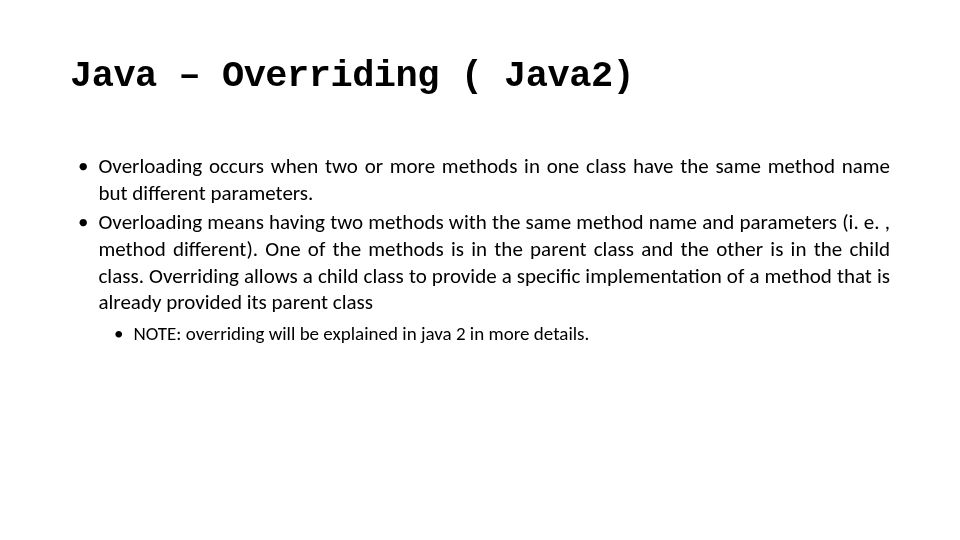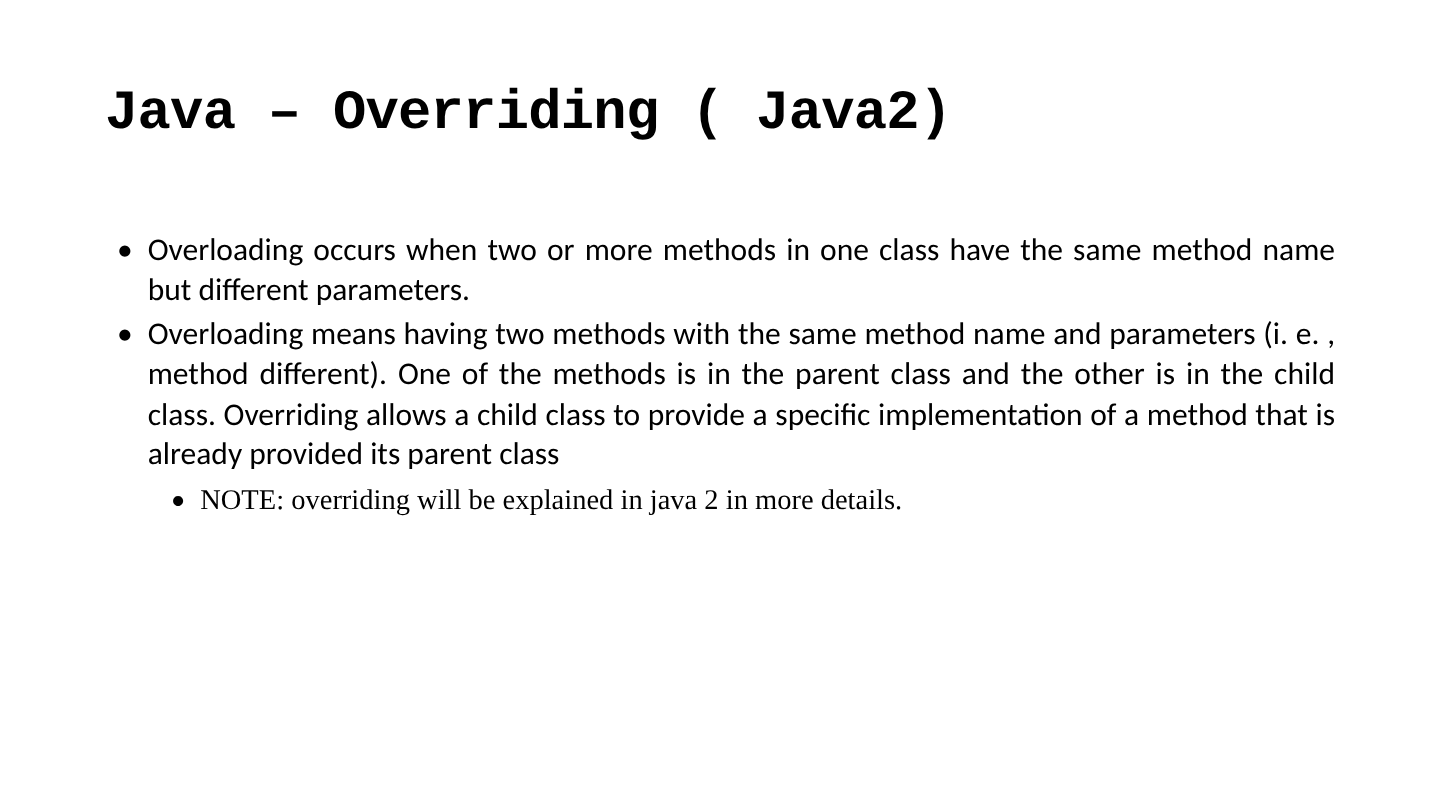--- a/index.html
+++ b/index.html
@@ -44,21 +44,20 @@
       font-size: 19px;
       margin-top: 6px;
       margin-left: 36px;
     }
     .sub-bullet-marker {
       flex-shrink: 0;
       padding: 0 10px 0 8px;
     }
     .sub-bullet-text {
       flex: 1;
-      font-family: Liberation Serif, serif;
     }
     .italic {
     }
   </style>
 </head>
 <body>
 
 <h1 class="title">Java – Overriding ( Java2)</h1>
 
 <div class="content">

